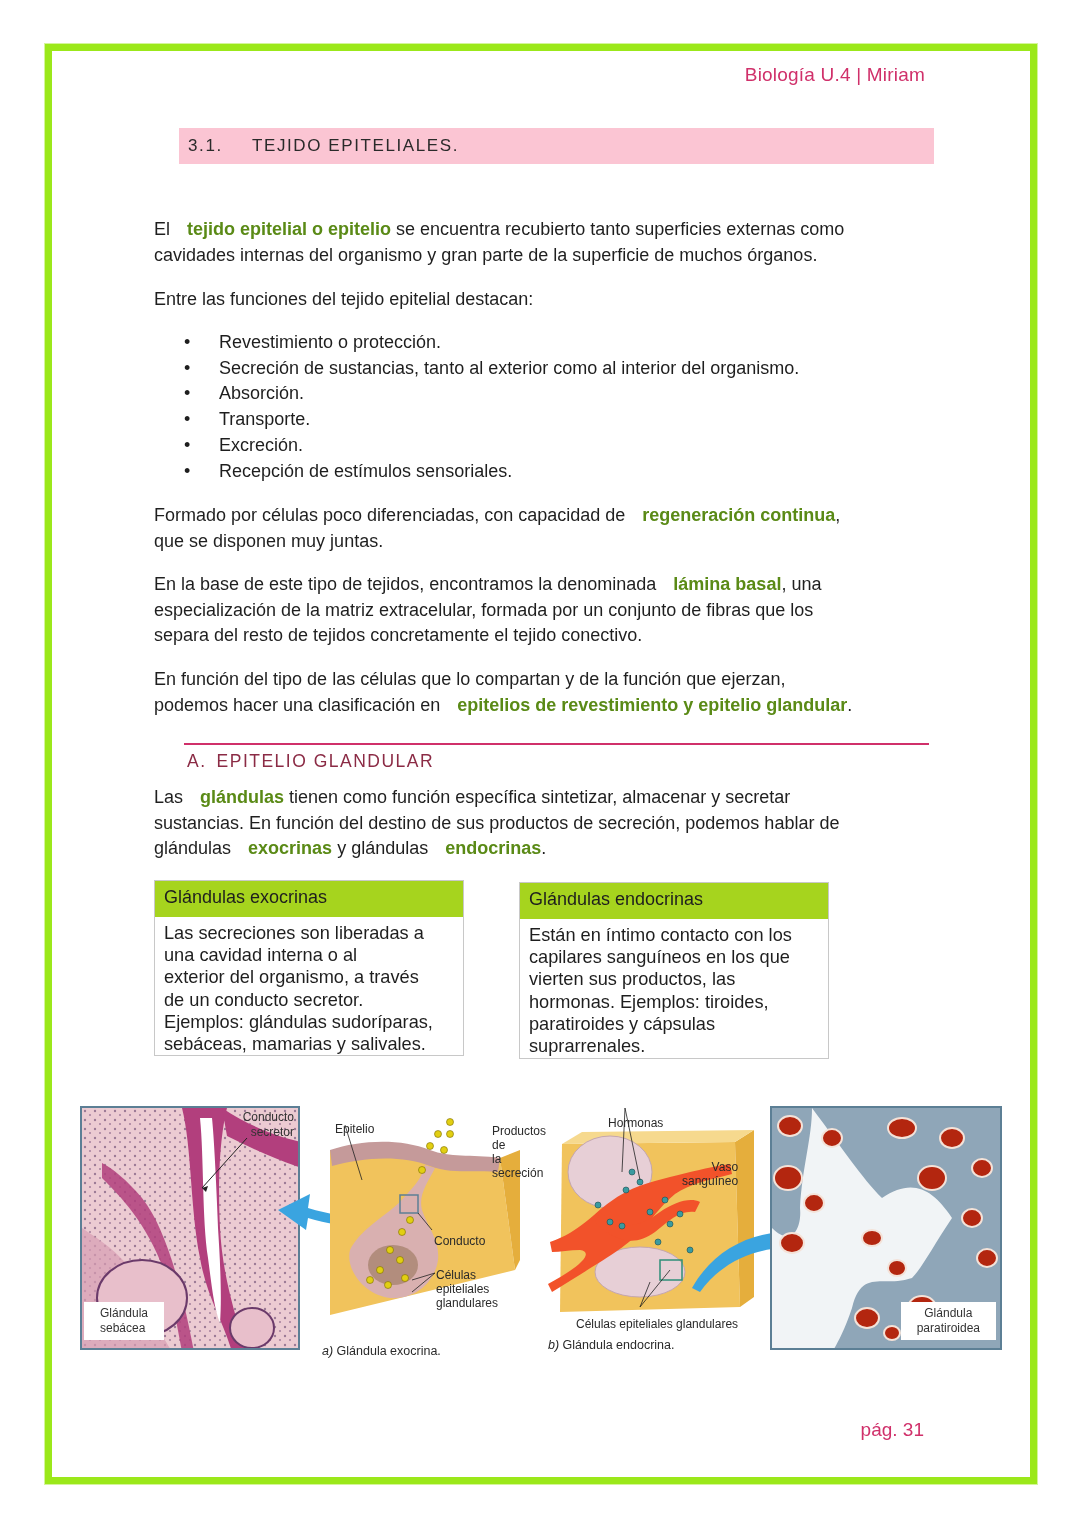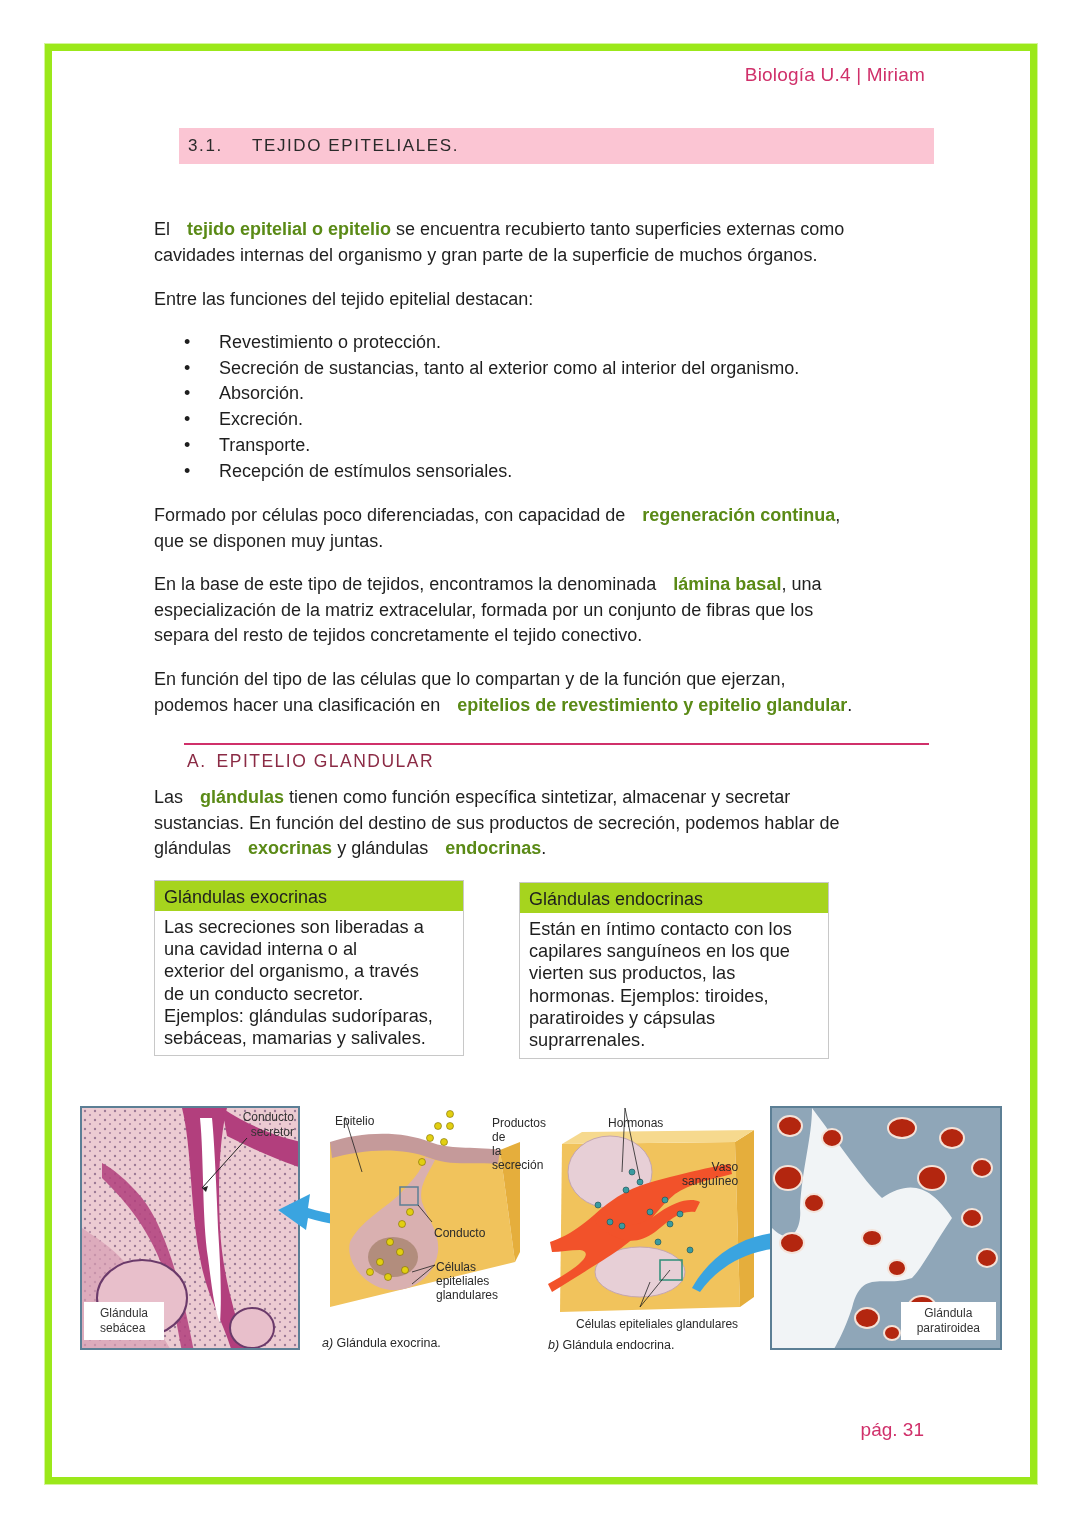--- a/index.html
+++ b/index.html
@@ -30,21 +30,21 @@
   .bullets li::before { content: "•"; position: absolute; left: 0; top: 0; font-size: 18px; }
 
   .subheading-rule { position: absolute; left: 184px; top: 743px; width: 745px; height: 2px; background: #d0306a; }
   .subheading {
     position: absolute; left: 187px; top: 751px; font-size: 17.5px; letter-spacing: 1.5px; color: #8b2b45;
   }
   .subheading .letter { margin-right: 10px; }
 
   .gland-box { position: absolute; border: 1.5px solid #c8c8c8; background: #fff; }
   .gland-box .head {
-    background: #a6d41e; color: #1e1e1e; font-size: 18px; height: 30px; line-height: 32px; padding-left: 9px;
+    background: #a6d41e; color: #1e1e1e; font-size: 18px; height: 36px; line-height: 32px; padding-left: 9px;
   }
   .gland-box .body { font-size: 18.2px; line-height: 22.2px; padding: 5px 9px 0 9px; color: #1e1e1e; }
 
   .figure { position: absolute; left: 78px; top: 1102px; width: 930px; height: 258px; }
   .photo { position: absolute; border: 2px solid #5c7f95; overflow: hidden; }
   .photo-label {
     position: absolute; background: #fff; font-size: 12px; font-weight: bold; color: #333; padding: 4px 16px; line-height: 15px;
   }
   .diagram-label { position: absolute; font-size: 12px; color: #2a2a2a; line-height: 14px; }
   .caption { position: absolute; font-size: 12.5px; color: #2a2a2a; }
@@ -68,22 +68,22 @@
   <div><span>El </span><span class="hl">tejido epitelial o epitelio</span><span> se encuentra recubierto tanto superficies externas como</span></div>
   <div>cavidades internas del organismo y gran parte de la superficie de muchos órganos.</div>
 </div>
 
 <div class="para" style="top:287px;">Entre las funciones del tejido epitelial destacan:</div>
 
 <ul class="bullets">
   <li>Revestimiento o protección.</li>
   <li>Secreción de sustancias, tanto al exterior como al interior del organismo.</li>
   <li>Absorción.</li>
+  <li>Transporte.</li>
   <li>Excreción.</li>
-  <li>Transporte.</li>
   <li>Recepción de estímulos sensoriales.</li>
 </ul>
 
 <div class="para" style="top:503px;">
   <div><span>Formado por células poco diferenciadas, con capacidad de </span><span class="hl">regeneración continua</span><span>,</span></div>
   <div>que se disponen muy juntas.</div>
 </div>
 
 <div class="para" style="top:572px;">
   <div><span>En la base de este tipo de tejidos, encontramos la denominada </span><span class="hl">lámina basal</span><span>, una</span></div>
@@ -160,21 +160,21 @@
     <div class="photo-label" style="left:2px; bottom:8px; font-weight:normal;">
       <div>Glándula</div>
       <div>sebácea</div>
     </div>
   </div>
 
   <svg style="position:absolute; left:200px; top:80px;" width="160" height="60" viewBox="0 0 160 60">
     <path d="M155,25 C110,40 70,38 30,26 L32,12 L0,28 L28,48 L30,36 C70,48 115,48 158,32 Z" fill="#3aa4e0"></path>
   </svg>
 
-  <div style="position:absolute; left:232px; top:0; width:220px; height:258px;">
+  <div style="position:absolute; left:232px; top:8px; width:220px; height:258px;">
     <svg width="220" height="220" viewBox="0 0 220 220">
       <path d="M20,40 L190,48 L205,160 L20,205 Z" fill="#f1c35c"></path>
       <path d="M190,48 L210,40 L210,150 L205,160 Z" fill="#e5ae3c"></path>
       <path d="M20,40 C50,30 90,28 120,40 C140,48 160,44 190,48 L188,62 C160,60 140,64 120,56 C90,44 50,48 22,56 Z" fill="#c59a9a"></path>
       <path d="M115,55 C112,70 100,80 90,92 C70,110 50,120 40,140 C35,160 55,185 80,188 C105,190 125,172 128,150 C130,130 118,118 112,100 C108,85 118,72 125,58 Z" fill="#d9b0b0"></path>
       <ellipse cx="83" cy="155" rx="25" ry="20" fill="#8b6a4a" opacity="0.5"></ellipse>
       <rect x="90" y="85" width="18" height="18" fill="none" stroke="#5c7f95" stroke-width="1.5"></rect>
       <g fill="#e2cf12" stroke="#7a6a00" stroke-width="0.6">
         <circle cx="140" cy="12" r="3.5"></circle>
           <circle cx="128" cy="24" r="3.5"></circle>

